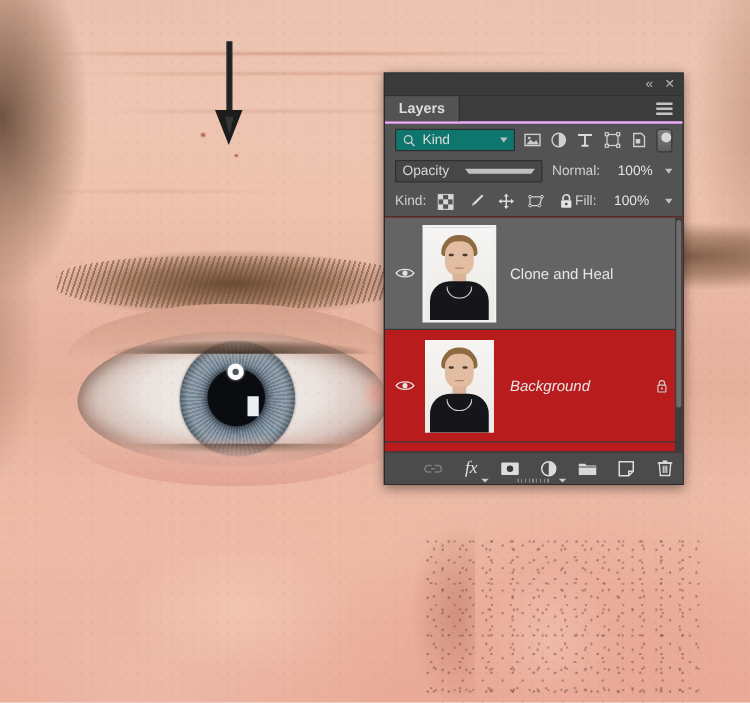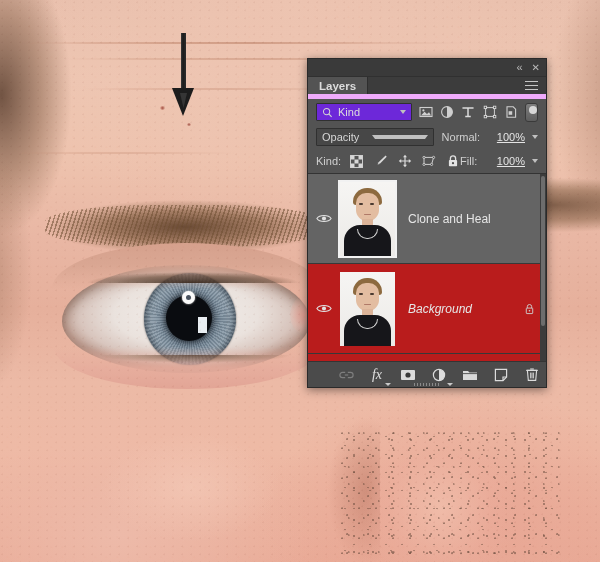--- a/index.html
+++ b/index.html
@@ -204,38 +204,38 @@
     height:18px; background:#3a3a3a; position:relative;
     display:flex; align-items:center; justify-content:flex-end;
     padding-right:6px; gap:10px; flex:0 0 auto;
     border-bottom:1px solid #303030;
   }
   .win-btn { color:#b9b9b9; font-size:10px; line-height:1; cursor:pointer; }
   .collapse-glyph { letter-spacing:-1px; font-size:11px; }
 
   .ps-tabbar {
     height:22px; background:#3c3c3c; display:flex; align-items:stretch;
-    flex:0 0 auto; position:relative; border-bottom:5px solid #f0abfc;justify-content:center;
+    flex:0 0 auto; position:relative; border-bottom:2px solid #f0abfc;justify-content:center;
   }
   .ps-tab {
     background:#535353; color:#dcdcdc; display:flex; align-items:center;
     padding:0 11px; font-size:11.5px; font-weight:bold; cursor:pointer;
     border-right:1px solid #2e2e2e;
   }
   .ps-menu-btn {
     margin-left:auto; display:flex; flex-direction:column; justify-content:center;
     gap:2.5px; padding:0 8px; cursor:pointer;
   }
   .ps-menu-btn i { display:block; width:13px; height:1.5px; background:#c4c4c4; }
 
   .ps-row { display:flex; align-items:center; padding:0 8px; flex:0 0 auto; }
 
   .filter-row { height:26px; gap:7px; }
   .kind-select {
-    width:112px; height:18px; background:#6d28d9; border:1px solid #303030;
+    width:112px; height:18px; background:#0f766e; border:1px solid #303030;
     display:flex; align-items:center; gap:5px; padding:0 5px; cursor:pointer;
     position:relative; border-radius:1px;
   }
   .kind-label { flex:1; font-size:11px; color:#dcdcdc; }
   .search-glyph { width:11px; height:11px; flex:0 0 auto; }
   .caret { width:0;height:0;border-left:3.5px solid transparent;border-right:3.5px solid transparent;border-top:4px solid #c0c0c0; }
   .fbtn { width:17px; height:17px; display:flex; align-items:center; justify-content:center; cursor:pointer; }
   .fbtn svg { display:block; }
   .filter-toggle {
     margin-left:auto; width:15px; height:19px; border-radius:3px;
@@ -245,21 +245,21 @@
   .filter-toggle::after{content:"";position:absolute;left:3px;top:2px;width:8px;height:8px;border-radius:50%;background:#d7d7d7;}
 
   .blend-row { height:24px; gap:0; }
   .blend-select {
     width:142px; height:18px; background:#474747; border:1px solid #303030;
     display:flex; align-items:center; padding:0 5px; cursor:pointer; border-radius:1px;
   }
   .blend-select span { flex:1; font-size:11px; }
   .opacity-label { margin-left:8px; font-size:11px; color:#cfcfcf; }
   .num-field {
-    margin-left:14px; width:38px; text-align:right; font-size:11px; color:#e4e4e4; cursor:text;text-decoration:underline;
+    margin-left:14px; width:38px; text-align:left; font-size:11px; color:#e4e4e4; cursor:text;
   }
   .num-caret { margin-left:7px; }
 
   .lock-row { height:24px; gap:0; }
   .lock-label { font-size:11px; color:#cfcfcf; margin-right:8px; }
   .lock-icons { display:flex; align-items:center; gap:9px; }
   .lbtn { width:15px;height:15px;display:flex;align-items:center;justify-content:center;cursor:pointer; }
   .fill-label { margin-left:auto; font-size:11px; color:#cfcfcf;text-align:center; }
 
   .layers-list {

